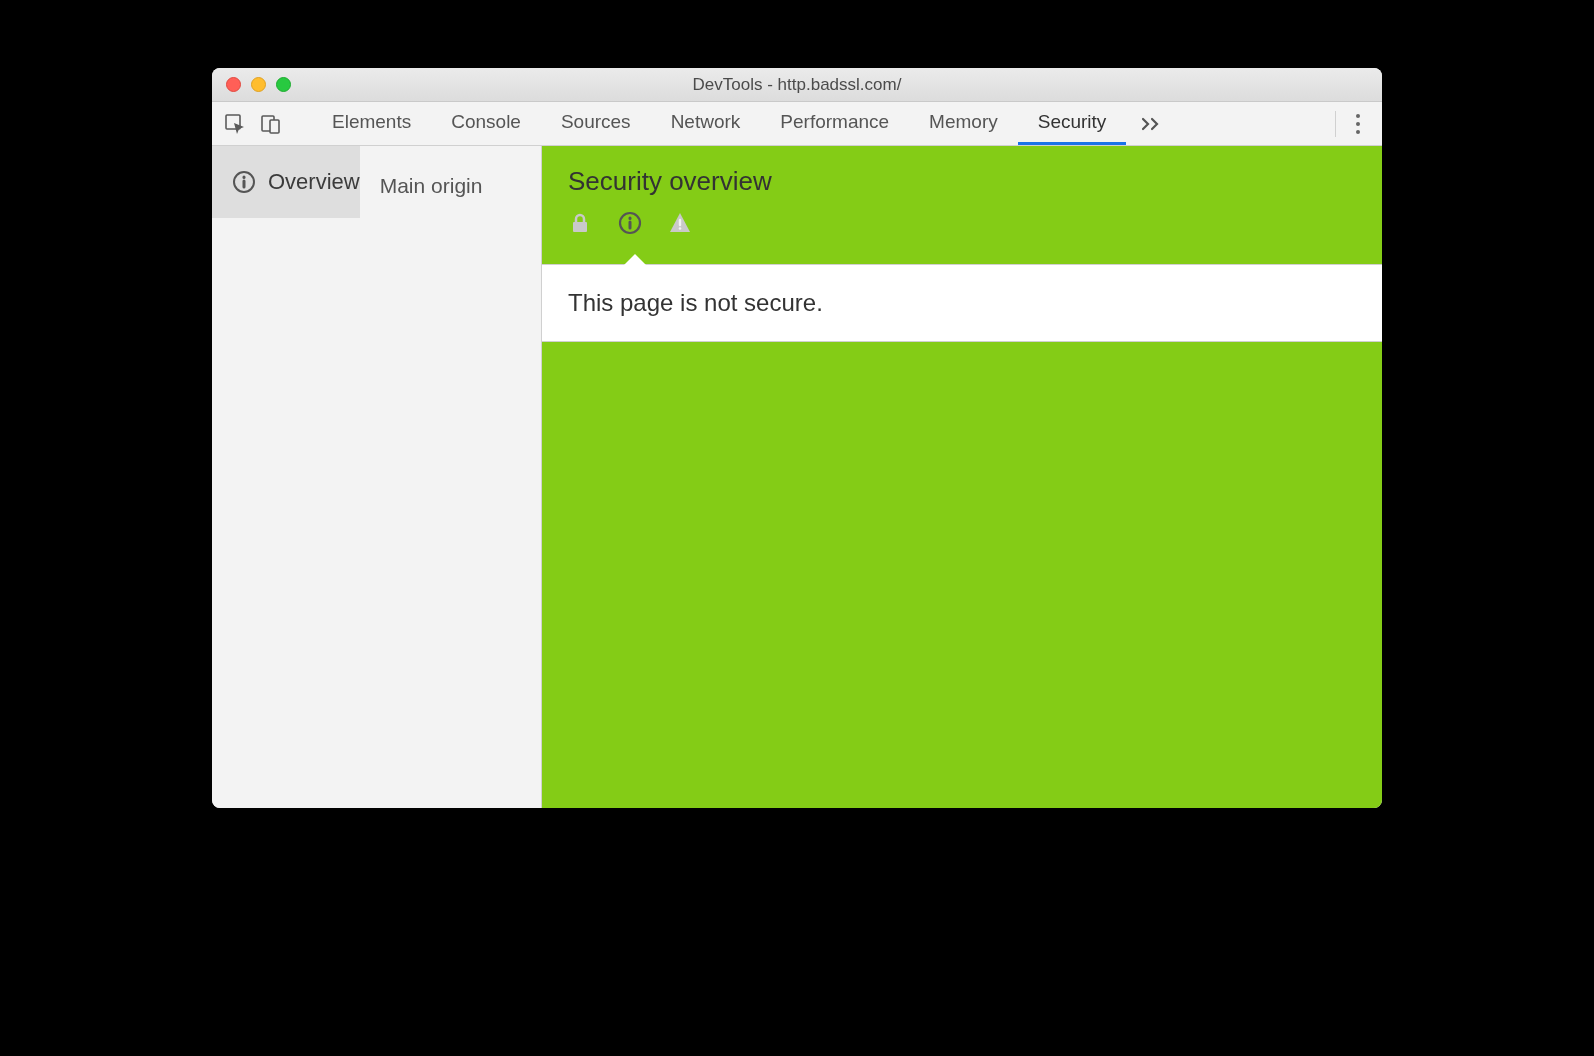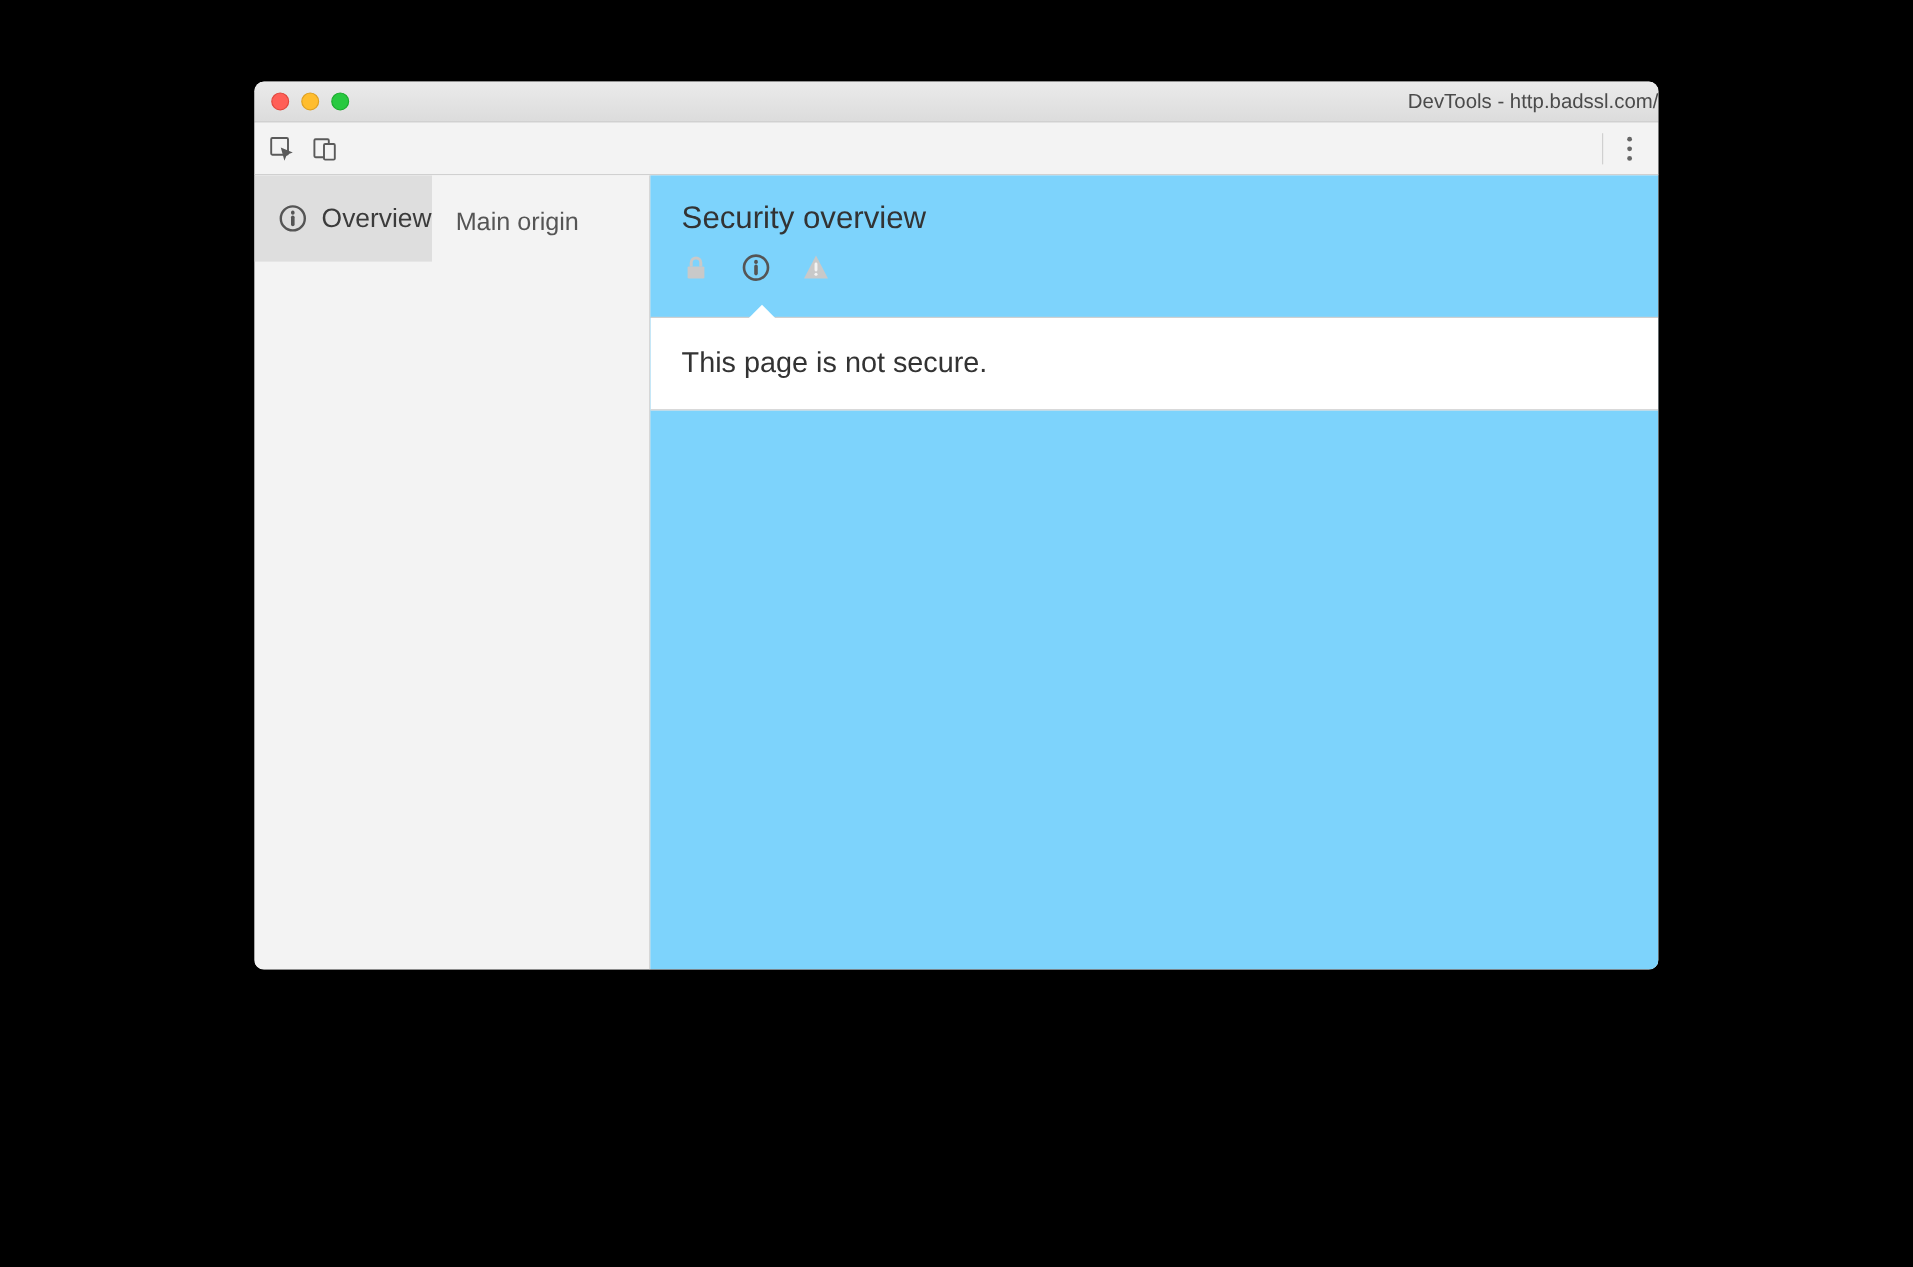--- a/index.html
+++ b/index.html
@@ -40,21 +40,21 @@
       width: 15px;
       height: 15px;
       border-radius: 50%;
     }
     .tl-close { background: #ff5f57; border: 1px solid #e1493f; }
     .tl-min   { background: #ffbd2e; border: 1px solid #dfa123; }
     .tl-zoom  { background: #28c940; border: 1px solid #1dac2f; }
     .title-text {
       position: absolute;
       left: 0; right: 0;
-      text-align: right;
+      text-align: center;
       font-size: 17px;
       color: #4b4b4b;
       pointer-events: none;
     }
     .toolbar {
       height: 44px;
       background: #f3f3f3;
       border-bottom: 1px solid #d0d0d0;
       display: flex;
       align-items: center;
@@ -155,21 +155,21 @@
     }
     .origin-dot {
       width: 14px; height: 14px; border-radius: 50%;
       background: #d93025;
       flex-shrink: 0;
     }
     .origin-scheme { color: #d93025; }
     .origin-rest { color: #333; }
     .main {
       flex: 1;
-      background: #7dd3fc;
+      background: #84cc16;
       display: flex;
       flex-direction: column;
       overflow: hidden;
     }
     .main-heading {
       font-size: 26px;
       color: #333;
       padding: 20px 26px 14px 26px;
       font-weight: 400;
     }
@@ -241,20 +241,35 @@
         </svg>
       </div>
       <div class="toolbar-icon">
         <svg width="22" height="22" viewBox="0 0 22 22" fill="none" stroke="currentColor" stroke-width="1.6">
           <rect x="2" y="3" width="12" height="15" rx="1"></rect>
           <rect x="10" y="7" width="9" height="13" rx="1" fill="#f3f3f3"></rect>
         </svg>
       </div>
     </div>
 
+    <div class="tabs">
+      <div class="tab">Elements</div>
+      <div class="tab">Console</div>
+      <div class="tab">Sources</div>
+      <div class="tab">Network</div>
+      <div class="tab">Performance</div>
+      <div class="tab">Memory</div>
+      <div class="tab active">Security</div>
+      <div class="overflow-icon">
+        <svg width="22" height="16" viewBox="0 0 22 16" fill="none" stroke="currentColor" stroke-width="2.2" stroke-linecap="round">
+          <path d="M3 3 L8 8 L3 13"></path>
+          <path d="M12 3 L17 8 L12 13"></path>
+        </svg>
+      </div>
+    </div>
 
     <div class="toolbar-right">
       <div class="vdiv"></div>
       <div class="kebab">
         <span></span>
           <span></span>
           <span></span>
       </div>
     </div>
   </div>

